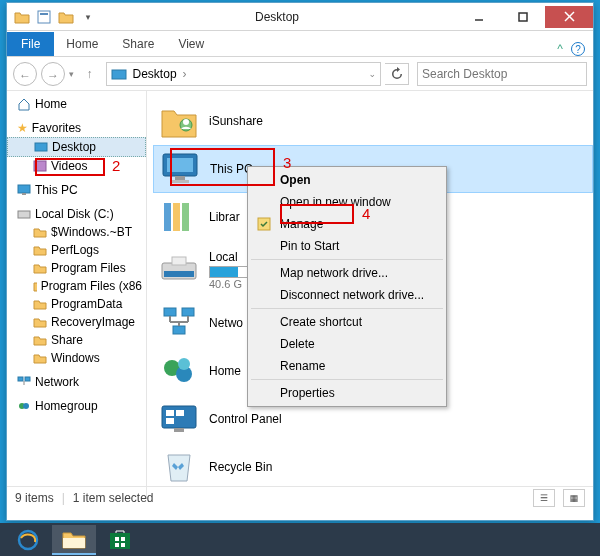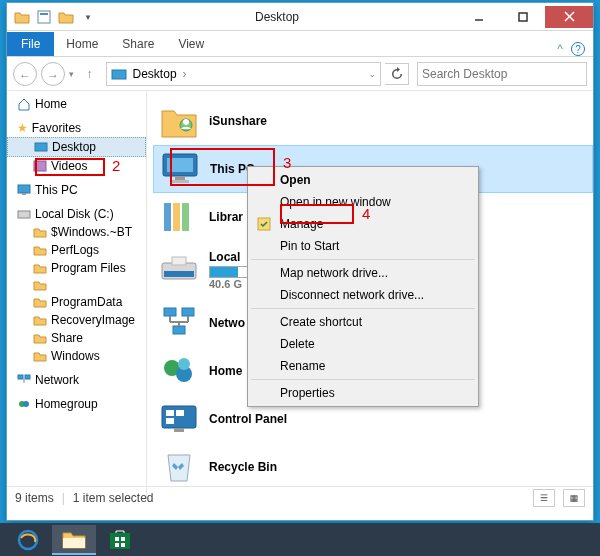--- a/index.html
+++ b/index.html
@@ -37,37 +37,37 @@
 
   
   .body { display: flex; height: calc(100% - 28px - 26px - 34px - 22px); }
   .tree { width: 140px; border-right: 1px solid #e5e5e5; padding: 4px 0; overflow: hidden; }
   .tnode { display: flex; align-items: center; gap: 4px; padding: 2px 4px 2px 10px; white-space: nowrap; }
   .tnode.indent1 { padding-left: 26px; }
   .tsel { background: #d8e8f5; border: 1px dotted #7aa; }
   .tgroup { margin-top: 6px; }
   .star { color: #f4b63f; }
 
-  .content { flex: 1; position: relative; padding: 6px 0 6px 6px; overflow: hidden; font-weight: bold; }
+  .content { flex: 1; position: relative; padding: 6px 0 6px 6px; overflow: hidden; }
   .item { display: flex; align-items: center; gap: 10px; padding: 2px 6px; height: 48px; }
   .item.sel { background: #cce8ff; border: 1px solid #99d1ff; }
   .ibox { width: 40px; height: 40px; display: flex; align-items: center; justify-content: center; flex-shrink: 0; }
   .ilabel { font-size: 12px; }
   .isub { font-size: 11px; color: #777; }
   .prog { width: 120px; height: 12px; border: 1px solid #aaa; margin-top: 2px; position: relative; }
   .prog .fill { position: absolute; left: 0; top: 0; bottom: 0; background: #27a2db; }
 
   
   .status { position: absolute; left: 0; right: 0; bottom: 12px; height: 22px; border-top: 1px solid #e5e5e5; display: flex; align-items: center; padding: 0 8px; gap: 8px; font-size: 11px; color: #444; }
   .status .sep { color: #ccc; }
   .status-fill { flex: 1; }
   .viewbtn { width: 22px; height: 18px; border: 1px solid #ccc; display: flex; align-items: center; justify-content: center; font-size: 9px; }
 
   
-  .ctxmenu { position: absolute; left: 247px; top: 166px; width: 232px; background: #f0f0f0; border: 1px solid #a0a0a0; box-shadow: 2px 2px 4px rgba(0,0,0,.25); padding: 2px; }
+  .ctxmenu { position: absolute; left: 247px; top: 166px; width: 200px; background: #f0f0f0; border: 1px solid #a0a0a0; box-shadow: 2px 2px 4px rgba(0,0,0,.25); padding: 2px; }
   .ctxmenu .mi { padding: 4px 12px 4px 30px; position: relative; display: flex; align-items: center; gap: 6px; }
   .ctxmenu .mi.bold { font-weight: 600; }
   .ctxmenu .mi .mico { position: absolute; left: 6px; top: 3px; width: 16px; height: 16px; }
   .ctxmenu hr { border: none; border-top: 1px solid #d4d4d4; margin: 2px 1px; }
 
   
   .redbox { position: absolute; border: 2px solid #d00; pointer-events: none; }
   .rednum { position: absolute; color: #d00; font-size: 15px; font-weight: 400; font-family: "Segoe UI", sans-serif; pointer-events: none; }
 
   
@@ -224,20 +224,21 @@
           <div class="tnode indent1">
               <svg width="14" height="12">
                 <path d="M1 3h5l1 2h6v6H1z" fill="#f6c667" stroke="#c9963a"></path>
               </svg>
               <span>Program Files</span>
             </div>
           <div class="tnode indent1">
               <svg width="14" height="12">
                 <path d="M1 3h5l1 2h6v6H1z" fill="#f6c667" stroke="#c9963a"></path>
               </svg>
+              <span>Program Files (x86</span>
             </div>
           <div class="tnode indent1">
               <svg width="14" height="12">
                 <path d="M1 3h5l1 2h6v6H1z" fill="#f6c667" stroke="#c9963a"></path>
               </svg>
               <span>ProgramData</span>
             </div>
           <div class="tnode indent1">
               <svg width="14" height="12">
                 <path d="M1 3h5l1 2h6v6H1z" fill="#f6c667" stroke="#c9963a"></path>

